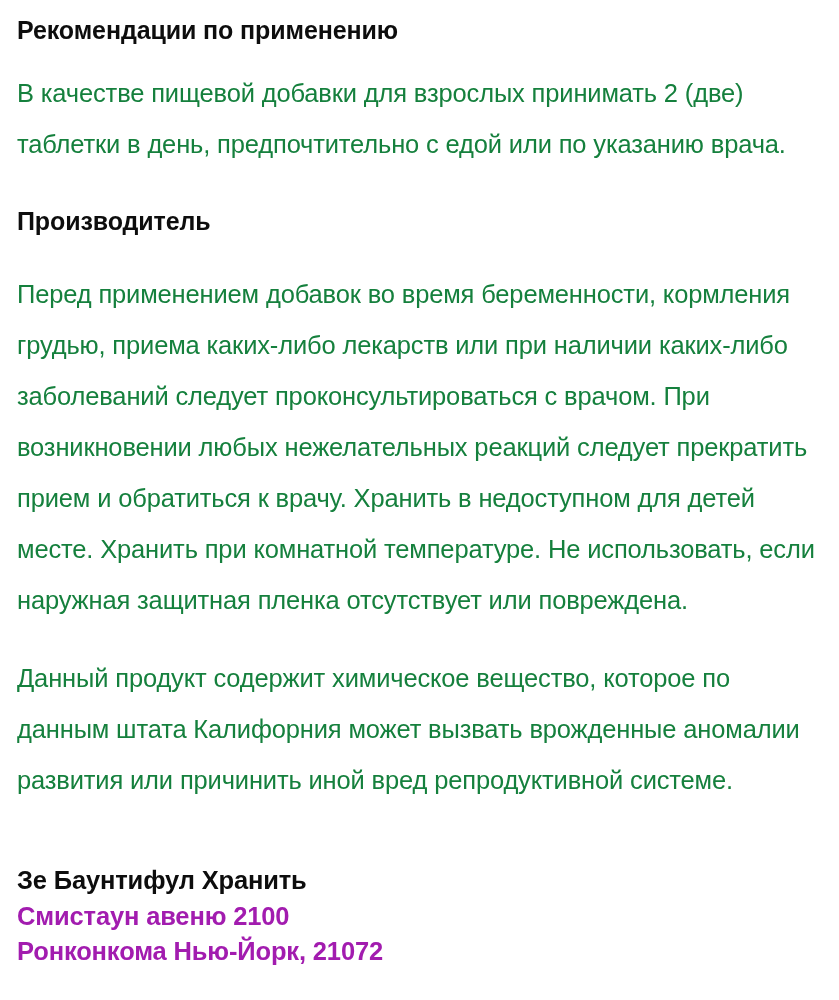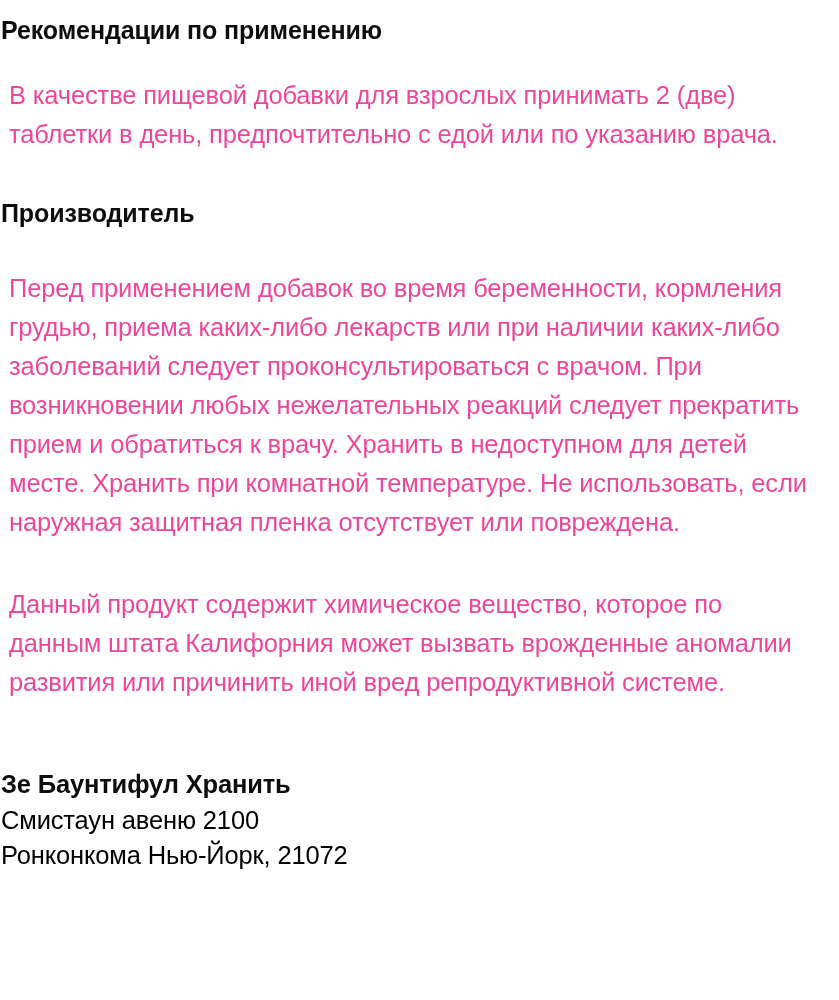--- a/index.html
+++ b/index.html
@@ -13,56 +13,56 @@
     height: 1000px;
     overflow: hidden;
     font-family: "Liberation Sans", "DejaVu Sans", sans-serif;
     color: #111111;
     -webkit-font-smoothing: antialiased;
   }
   .page {
     box-sizing: border-box;
     width: 839px;
     height: 864px;
-    padding: 14px 14px 0 1px;
+    padding: 14px 14px 0 17px;
     background: #ffffff;
   }
   h2.section-heading {
     font-size: 25px;
     line-height: 32px;
     font-weight: 700;
     letter-spacing: -0.1px;
     margin: 0;
     color: #0d0d0d;
   }
   p.body-text {
     font-size: 25.5px;
-    line-height: 39px;
+    line-height: 51px;
     font-weight: 400;
     letter-spacing: -0.15px;
-    margin: 8px;
-    color: #ec4899;
+    margin: 0;
+    color: #15803d;
     max-width: 812px;
   }
   .gap-heading-to-body { height: 22px; }
   .gap-body-to-heading { height: 35px; }
   .gap-para { height: 27px; }
   .gap-warn-head { height: 32px; }
   .gap-before-manu { height: 34px; }
   .gap-manu-head { height: 22px; }
 
   .address-block {
     margin: 0;
   }
   .address-line {
     font-size: 25.5px;
     line-height: 35px;
-    font-weight: 400;
+    font-weight: 700;
     letter-spacing: -0.15px;
-    color: #000000;
+    color: #a21caf;
     margin: 0;
     white-space: nowrap;
   }
   .address-line.company {
     font-weight: 700;
     color: #0d0d0d;
     line-height: 37px;
   }
 </style>
 </head>

